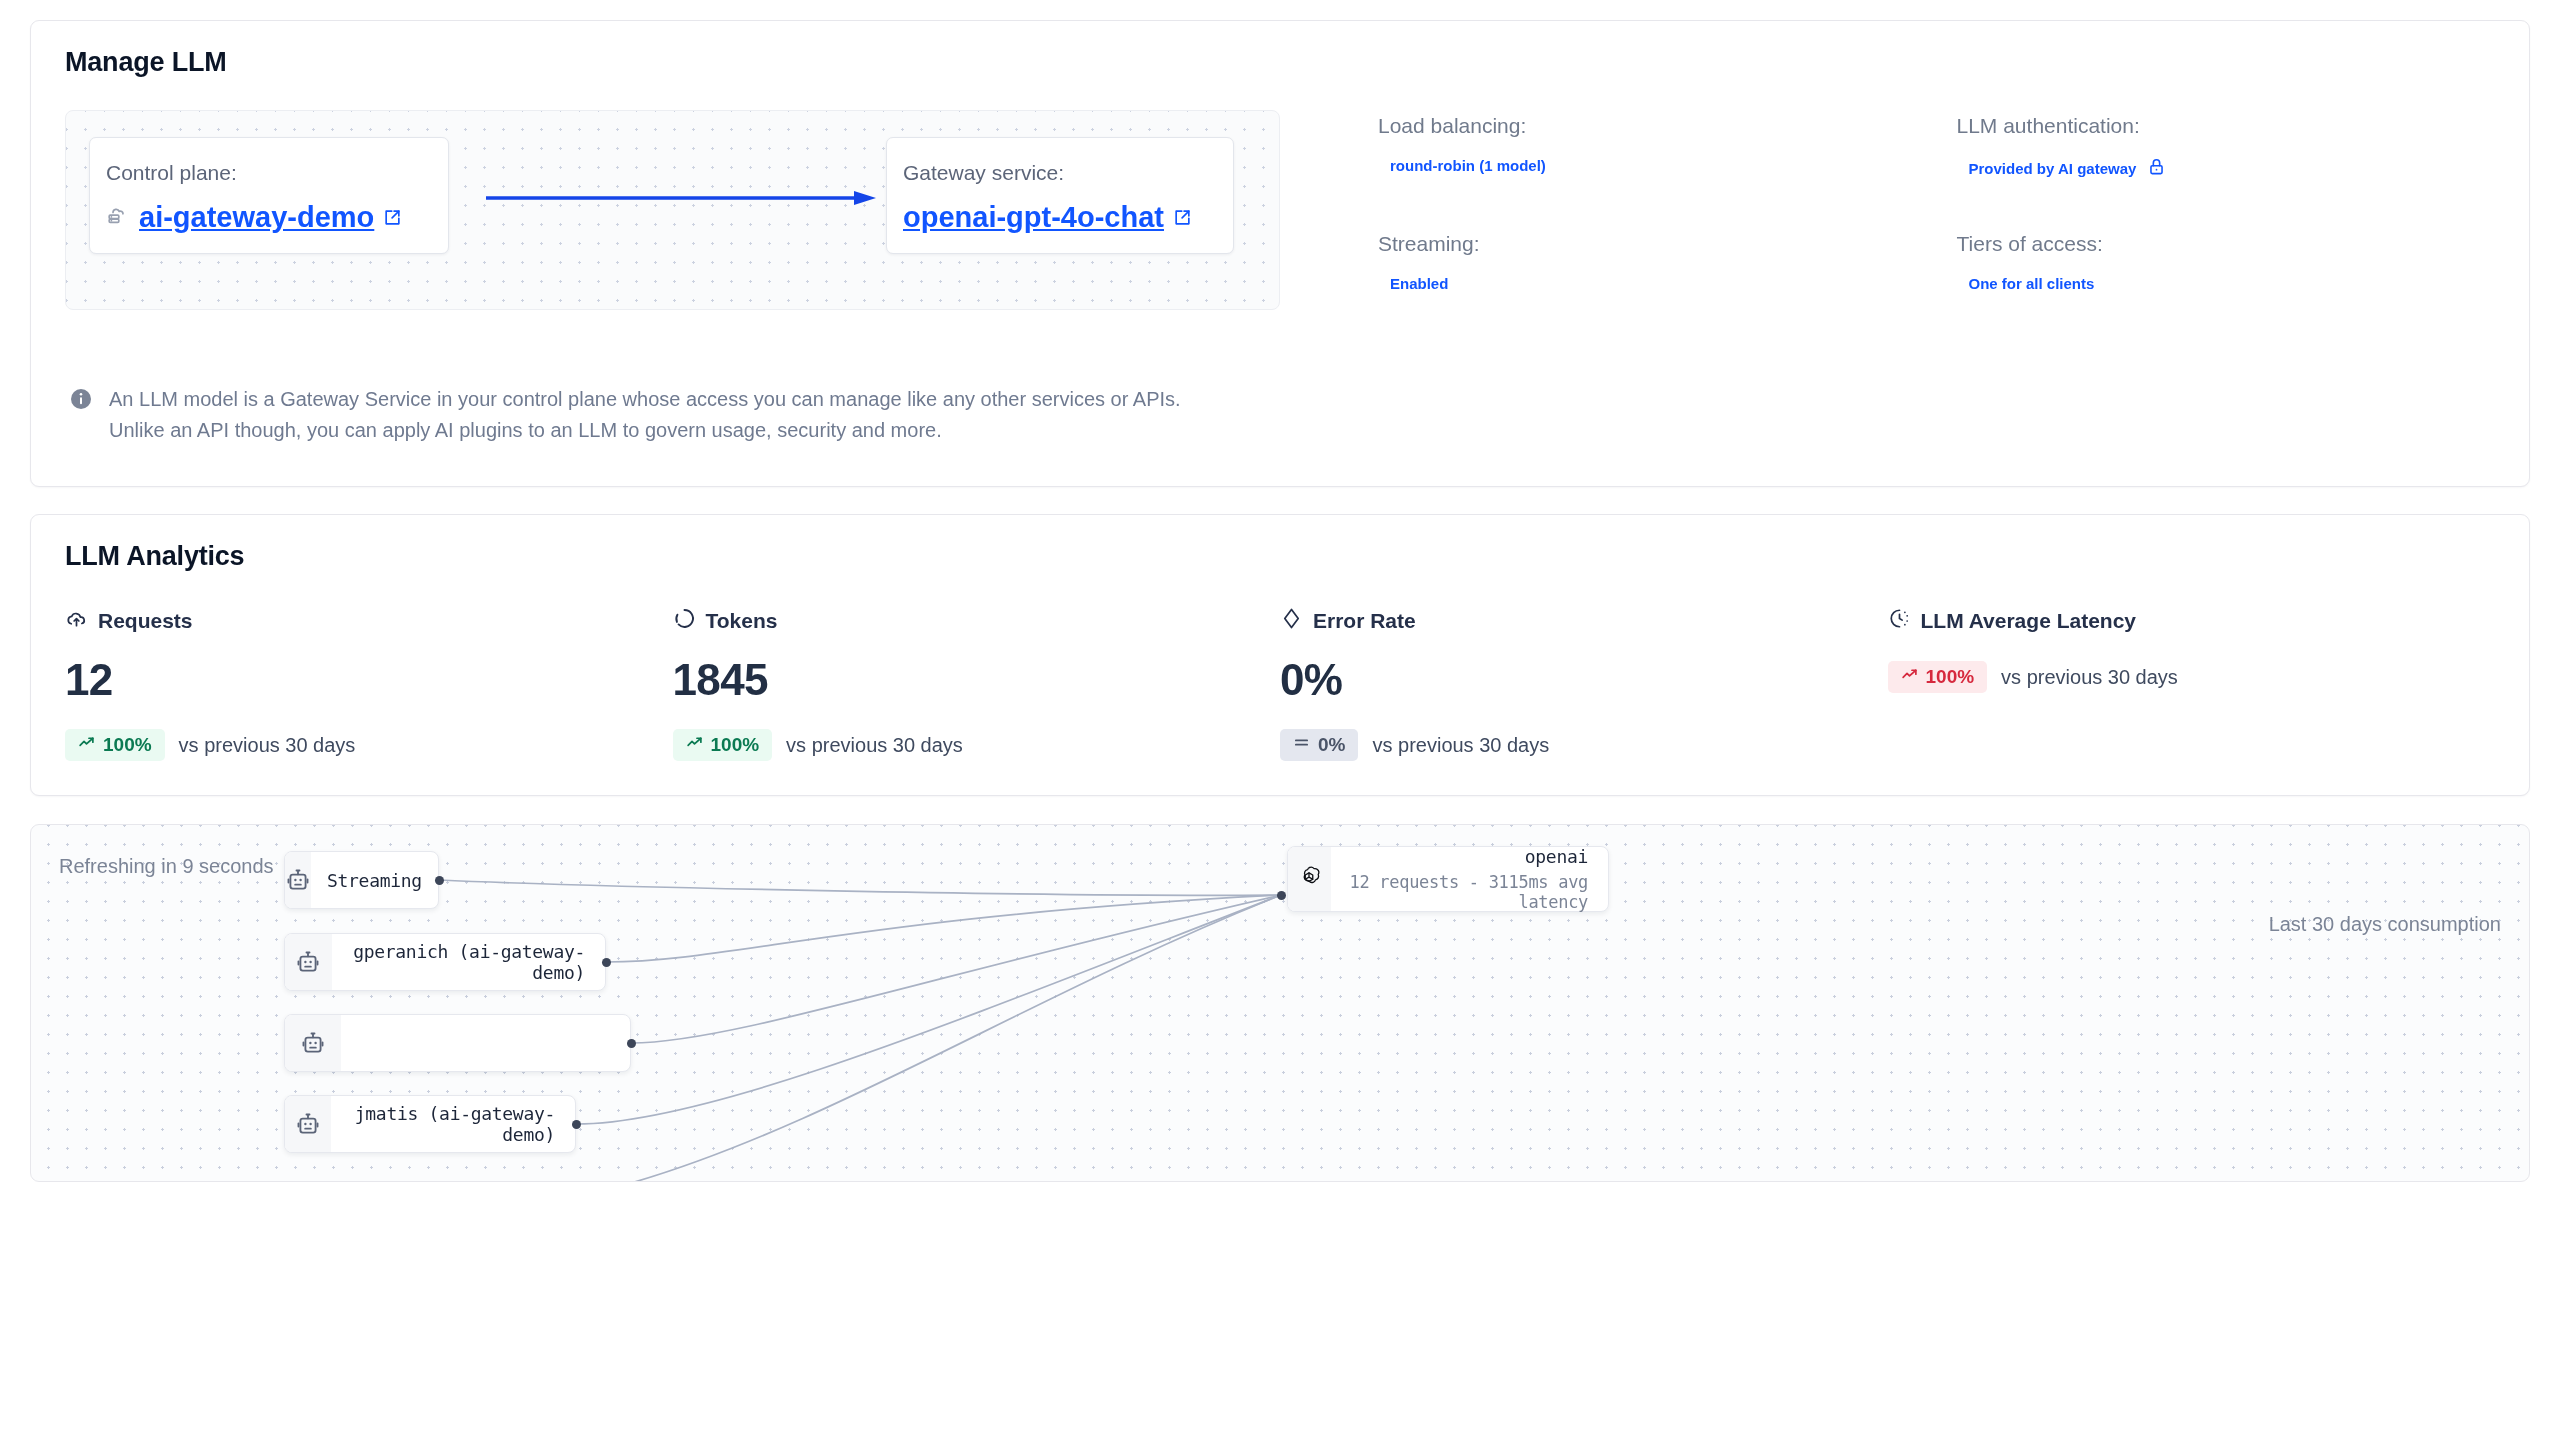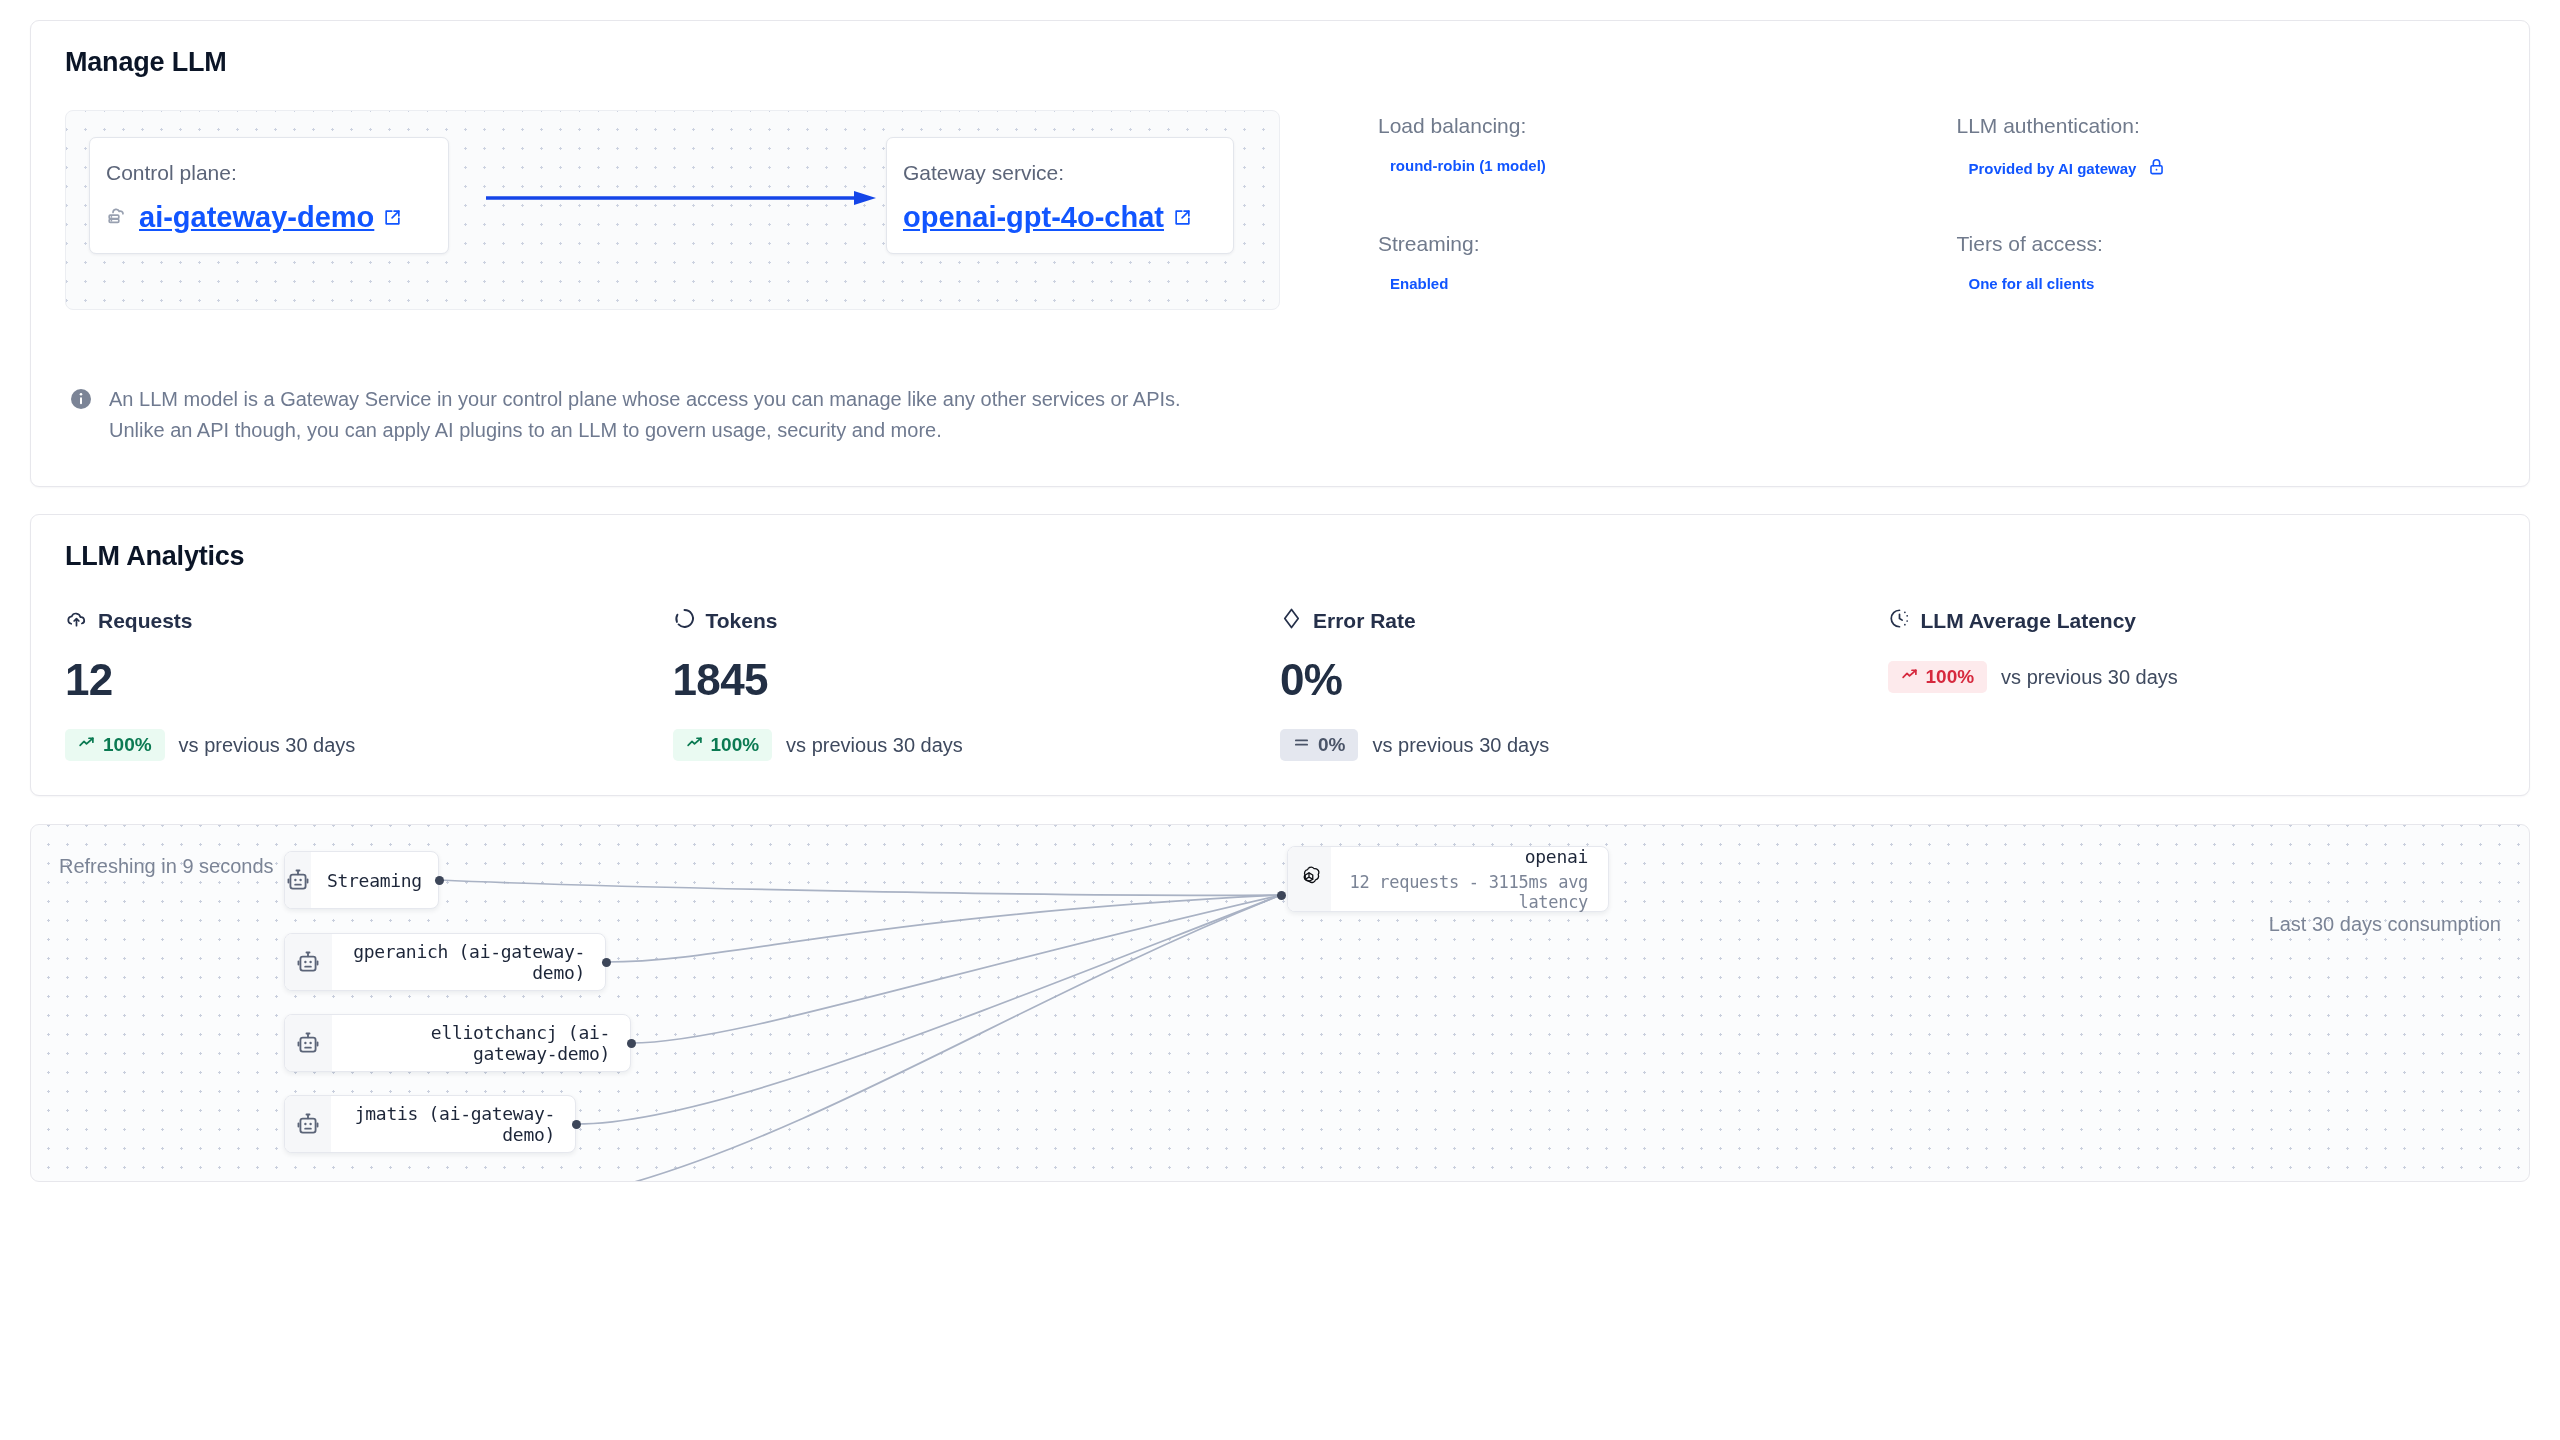--- a/index.html
+++ b/index.html
@@ -412,23 +412,20 @@
       <div class="ic">
         <svg width="26" height="26" viewBox="0 0 24 24" fill="none" stroke="#5b6478" stroke-width="1.7" stroke-linejoin="round">
           <rect x="5" y="7" width="14" height="13" rx="2.2"></rect>
           <path d="M12 4.2v2.6M10.6 3.2h2.8" stroke-linecap="round"></path>
           <circle cx="9.6" cy="12" r="1.1" fill="#5b6478" stroke="none"></circle>
           <circle cx="14.4" cy="12" r="1.1" fill="#5b6478" stroke="none"></circle>
           <path d="M9.4 16.3h5.2" stroke-linecap="round"></path>
           <path d="M3.2 11.4v3M20.8 11.4v3" stroke-linecap="round"></path>
         </svg>
       </div>
-      <div class="txt">
-        <span class="t1">elliotchancj (ai-gateway-demo)</span>
-      </div>
     </div>
     <span class="dot" style="left:596px; top:214px;"></span>
 
     <div class="gnode" style="left:253px; top:270px; width:292px;">
       <div class="ic">
         <svg width="26" height="26" viewBox="0 0 24 24" fill="none" stroke="#5b6478" stroke-width="1.7" stroke-linejoin="round">
           <rect x="5" y="7" width="14" height="13" rx="2.2"></rect>
           <path d="M12 4.2v2.6M10.6 3.2h2.8" stroke-linecap="round"></path>
           <circle cx="9.6" cy="12" r="1.1" fill="#5b6478" stroke="none"></circle>
           <circle cx="14.4" cy="12" r="1.1" fill="#5b6478" stroke="none"></circle>

